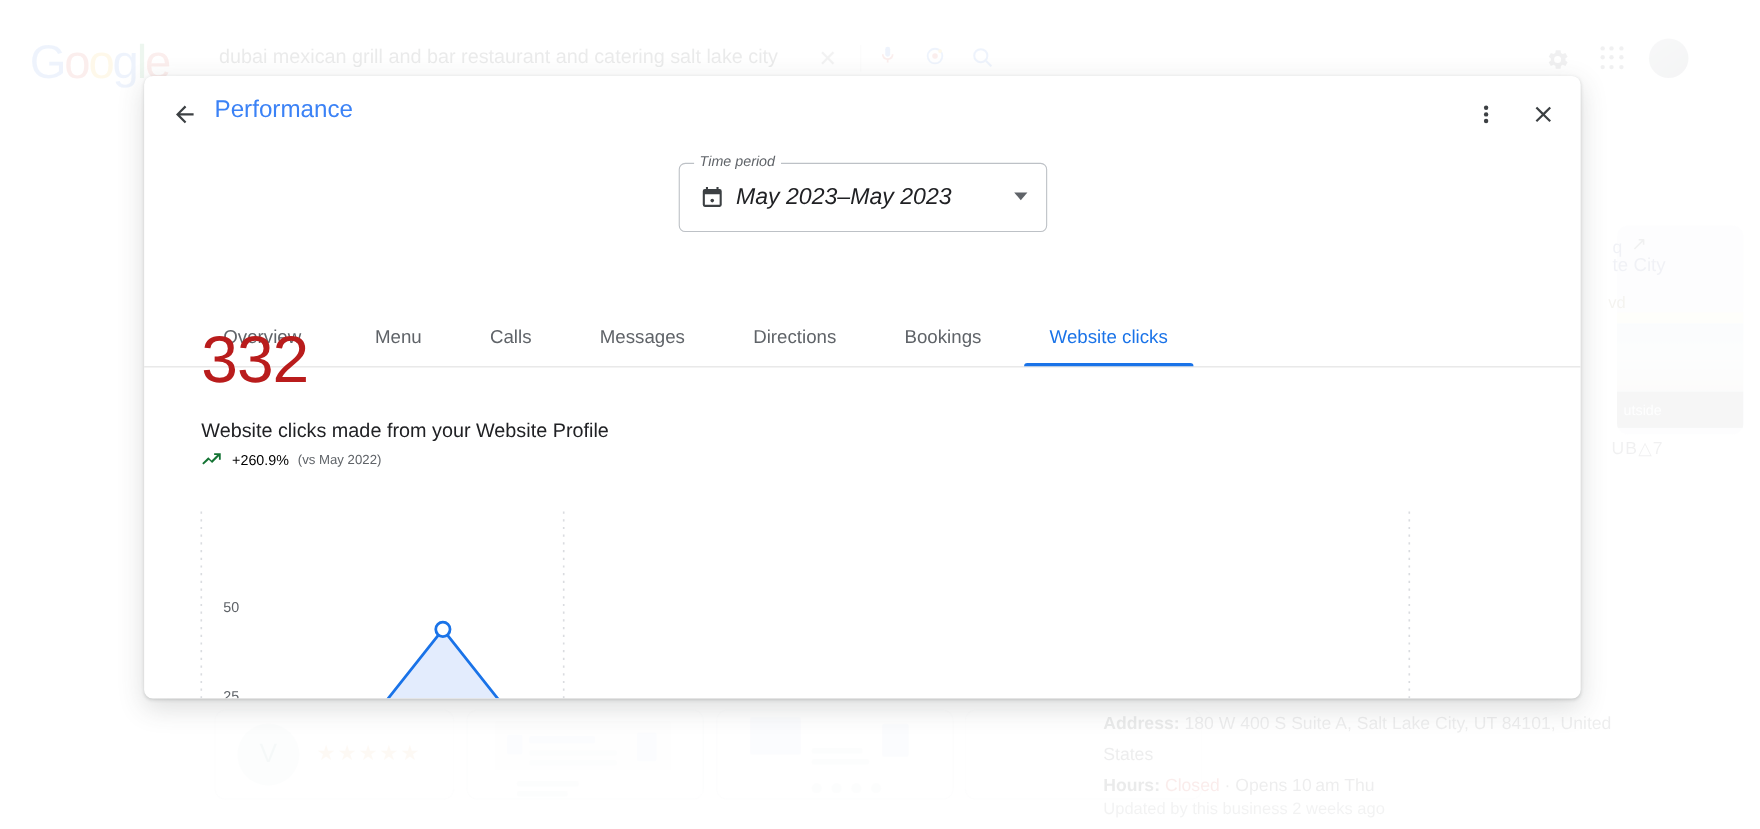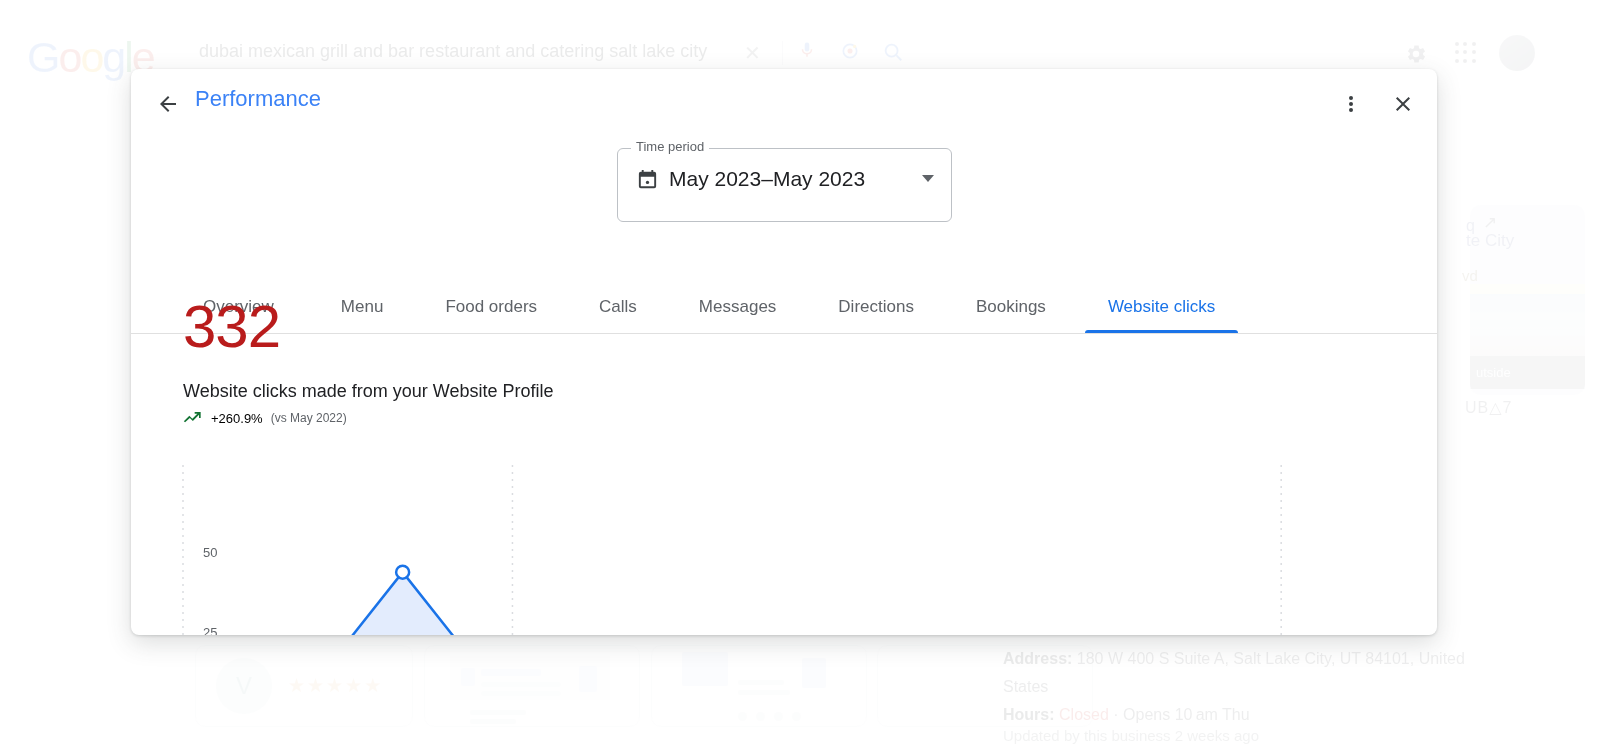--- a/index.html
+++ b/index.html
@@ -82,21 +82,21 @@
   .back-btn { position:absolute; left:17px; top:15px; width:40px; height:40px; border-radius:50%;
               display:flex; align-items:center; justify-content:center; cursor:pointer; }
   .modal-title { position:absolute; left:64px; top:17px; font-size:22px; color:#3b82f6;
                  font-weight:400; }
   .hdr-right { position:absolute; right:14px; top:15px; display:flex; gap:12px; }
   .icon-btn { width:40px; height:40px; border-radius:50%; display:flex; align-items:center;
               justify-content:center; cursor:pointer; }
   .kebab i { display:block; width:4px; height:4px; border-radius:50%; background:#3c4043; margin:2px 0;}
 
   
-  .tp-wrap { position:absolute; left:486px; top:79px; width:335px; height:74px; }
+  .tp-wrap { position:absolute; left:486px; top:79px; width:335px; height:63px;font-style:italic; }
   .tp-box { position:absolute; inset:0; border:1px solid #bdc1c6; border-radius:6px; cursor:pointer;}
   .tp-legend { position:absolute; left:14px; top:-9px; background:#fff; padding:0 5px;
                font-size:13px; color:#5f6368; }
   .tp-cal { position:absolute; left:19px; top:20px; width:23px; height:23px; }
   .tp-value { position:absolute; left:52px; top:19px; font-size:21px; color:#202124; }
   .tp-arrow { position:absolute; right:18px; top:27px; width:0; height:0;
               border-left:6px solid transparent; border-right:6px solid transparent;
               border-top:7px solid #5f6368; }
 
   
@@ -263,23 +263,20 @@
 
     <div class="tabs">
       <div class="tabs-inner" id="tabs-inner">
           <div class="tab">
             <span>Overview</span>
           </div>
           <div class="tab">
             <span>Menu</span>
           </div>
           <div class="tab">
-            <span>Food orders</span>
-          </div>
-          <div class="tab">
             <span>Calls</span>
           </div>
           <div class="tab">
             <span>Messages</span>
           </div>
           <div class="tab">
             <span>Directions</span>
           </div>
           <div class="tab">
             <span>Bookings</span>

